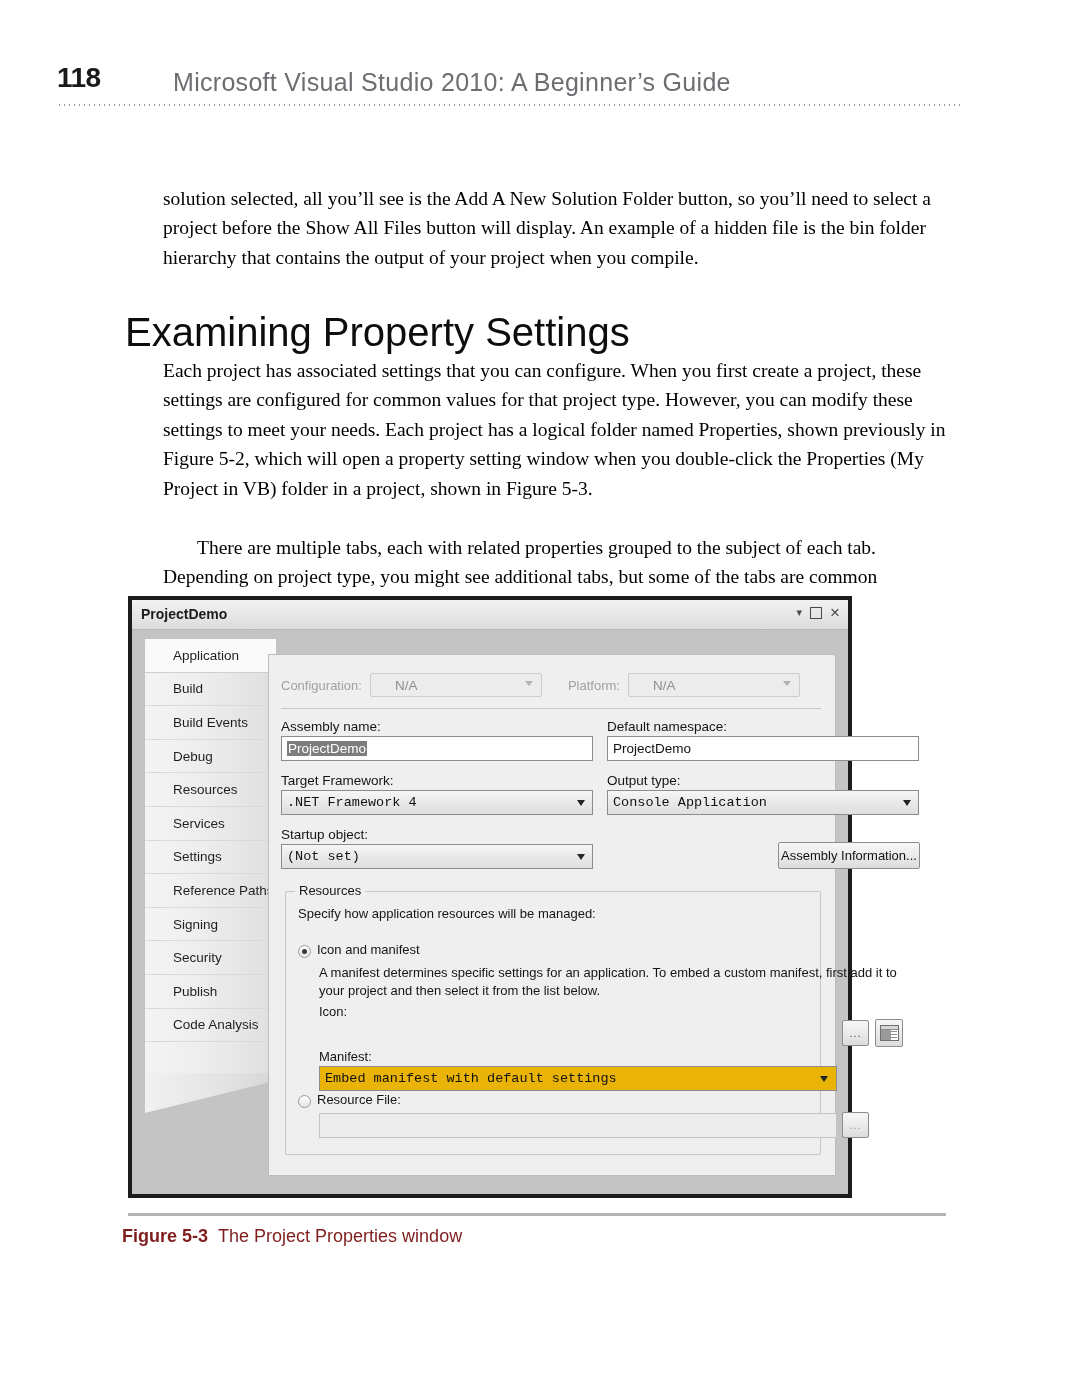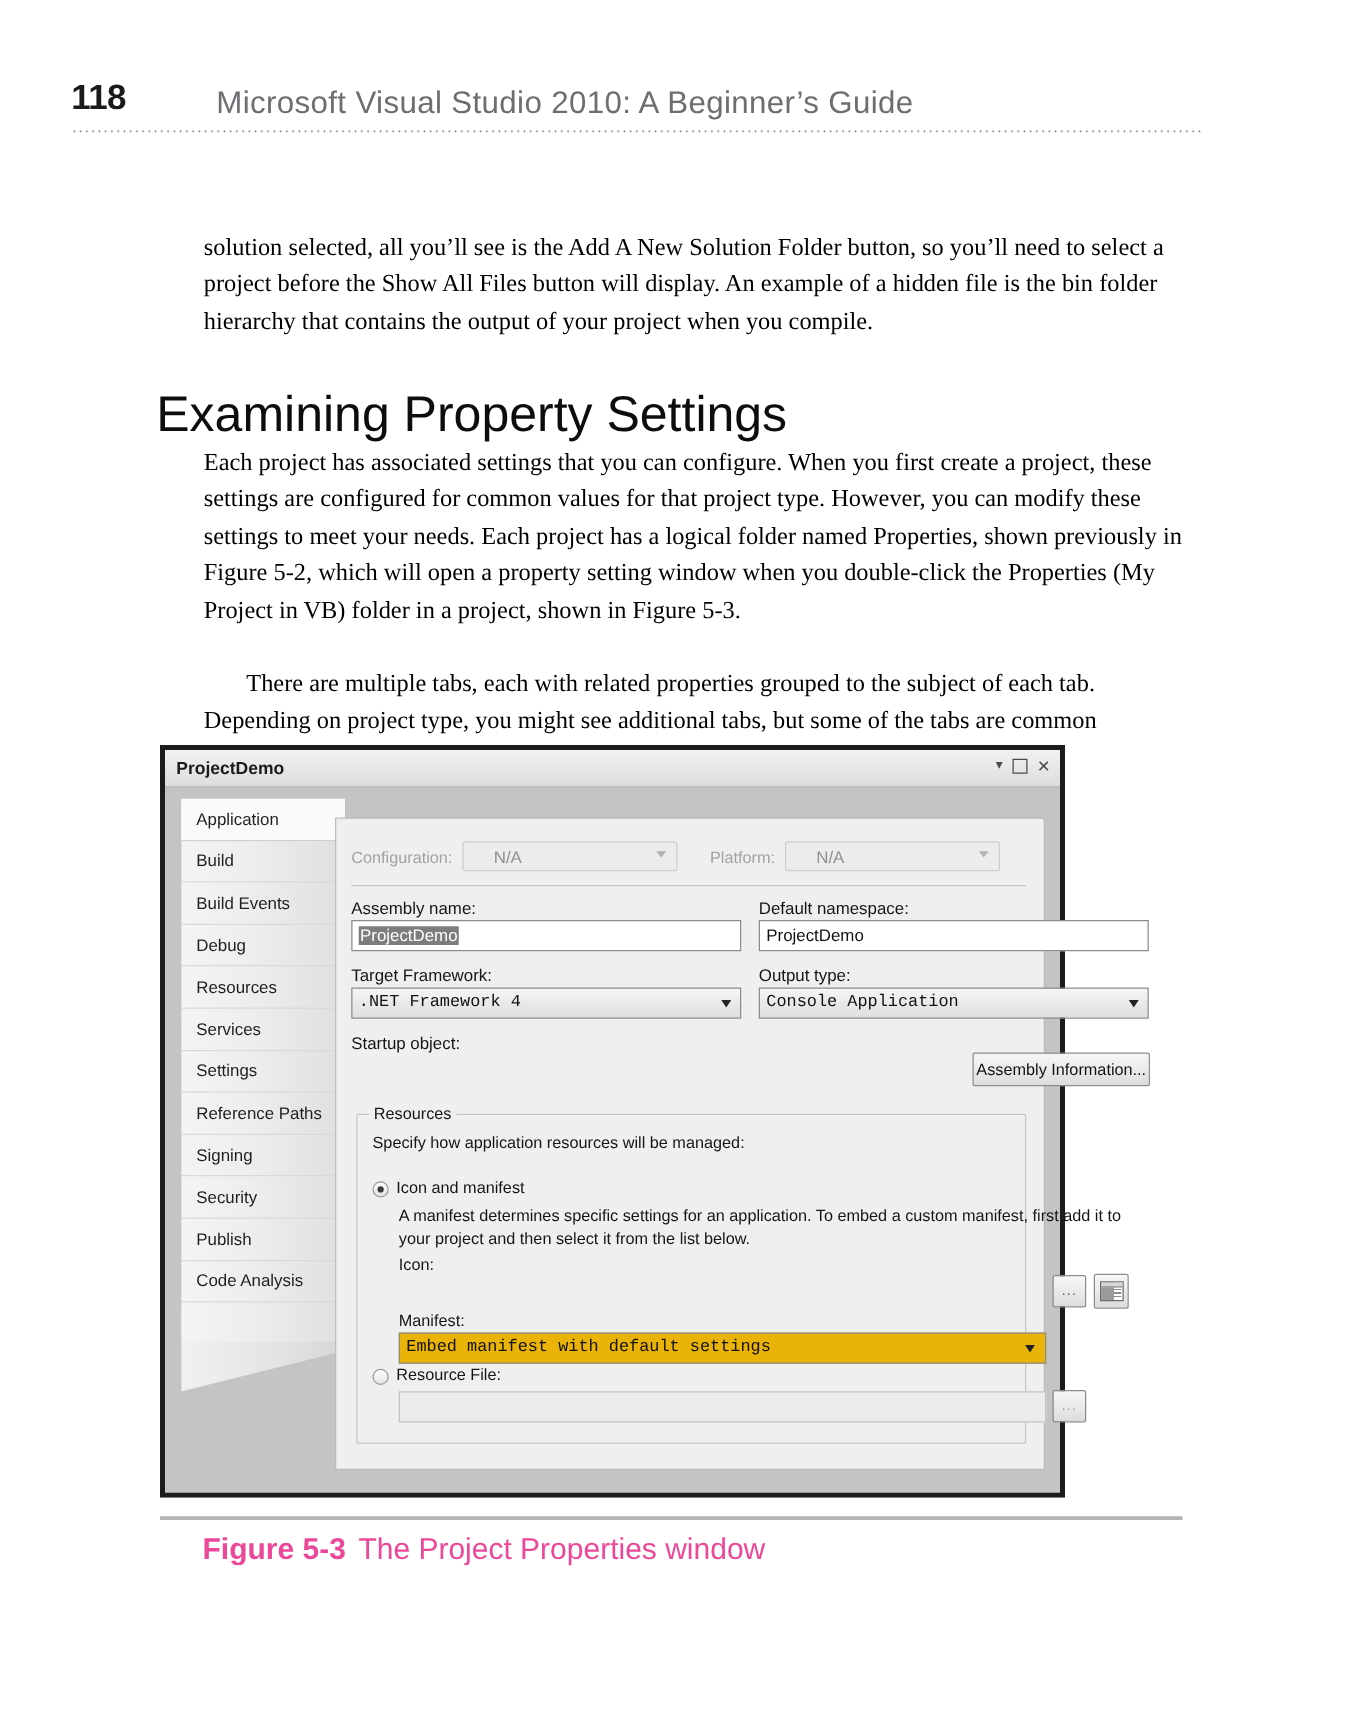--- a/index.html
+++ b/index.html
@@ -142,21 +142,21 @@
     width: 134px; height: 56px;
     background: linear-gradient(to right, #f1f1f1 0%, #e3e3e3 60%, #d5d5d5 100%);
     clip-path: polygon(0 0, 100% 0, 100% 12%, 0 72%);
     border-left: 1px solid #c3c3c3;
   }
   .tab-item {
     position: relative;
     height: 33.6px;
     display: flex;
     align-items: center;
-    padding-left: 12px;
+    padding-left: 28px;
     font-family: "Liberation Sans", sans-serif;
     font-size: 13.5px;
     color: #1f1f1f;
     border-bottom: 1px solid #d9d9d9;
     white-space: nowrap;
   }
   .tab-item.selected {
     background: #fafafa;
     border-bottom: 1px solid #cfcfcf;
   }
@@ -375,24 +375,23 @@
   .caption-rule {
     position: absolute;
     left: 128px; top: 1213px;
     width: 818px; height: 3px;
     background: #b4b4b4;
   }
   .caption {
     position: absolute;
     left: 122px; top: 1226px;
     font-family: "Liberation Sans", sans-serif;
-    font-size: 24px;
-    color: #ec4899;
+    font-size: 18px;
+    color: #7f1d1d;
     white-space: nowrap;
-    margin-left: 40px;
   }
   .caption b { font-weight: bold; margin-right: 10px; }
 </style>
 </head>
 <body>
 
 <div class="page-header">
   <div class="folio">118</div>
   <div class="running-title">Microsoft Visual Studio 2010: A Beginner’s Guide</div>
   <div class="header-dots"></div>
@@ -492,20 +491,24 @@
             <span class="arr2"></span>
           </div>
 
           <div class="fld-label" id="lbl-outtype">Output type:</div>
           <div class="combo" id="combo-outtype">
             <span>Console Application</span>
             <span class="arr2"></span>
           </div>
 
           <div class="fld-label" id="lbl-startup">Startup object:</div>
+          <div class="combo" id="combo-startup">
+            <span>(Not set)</span>
+            <span class="arr2"></span>
+          </div>
 
           <div class="btn" id="btn-asminfo">Assembly Information...</div>
 
           <div class="groupbox">
             <div class="group-legend">Resources</div>
 
             <div class="grp-text" id="grp-specify">Specify how application resources will be managed:</div>
 
             <span class="radio checked" id="radio-iconmanifest"></span>
             <div class="grp-text" id="lbl-iconmanifest">Icon and manifest</div>

